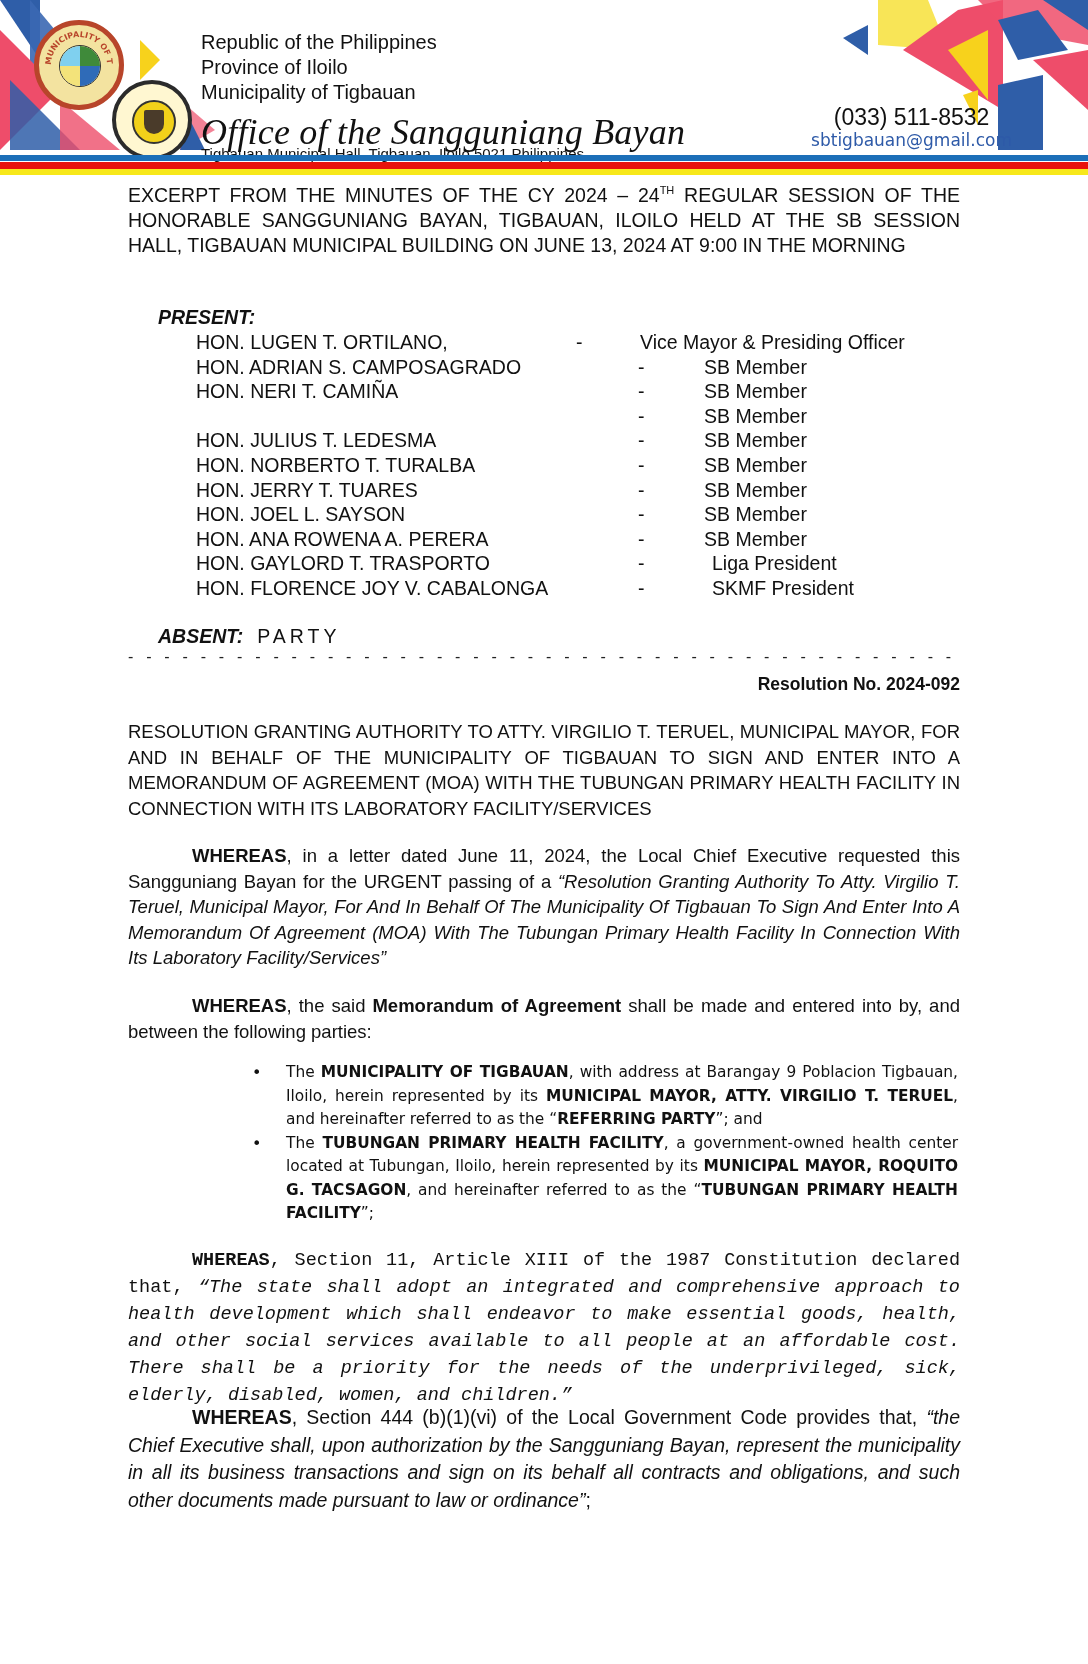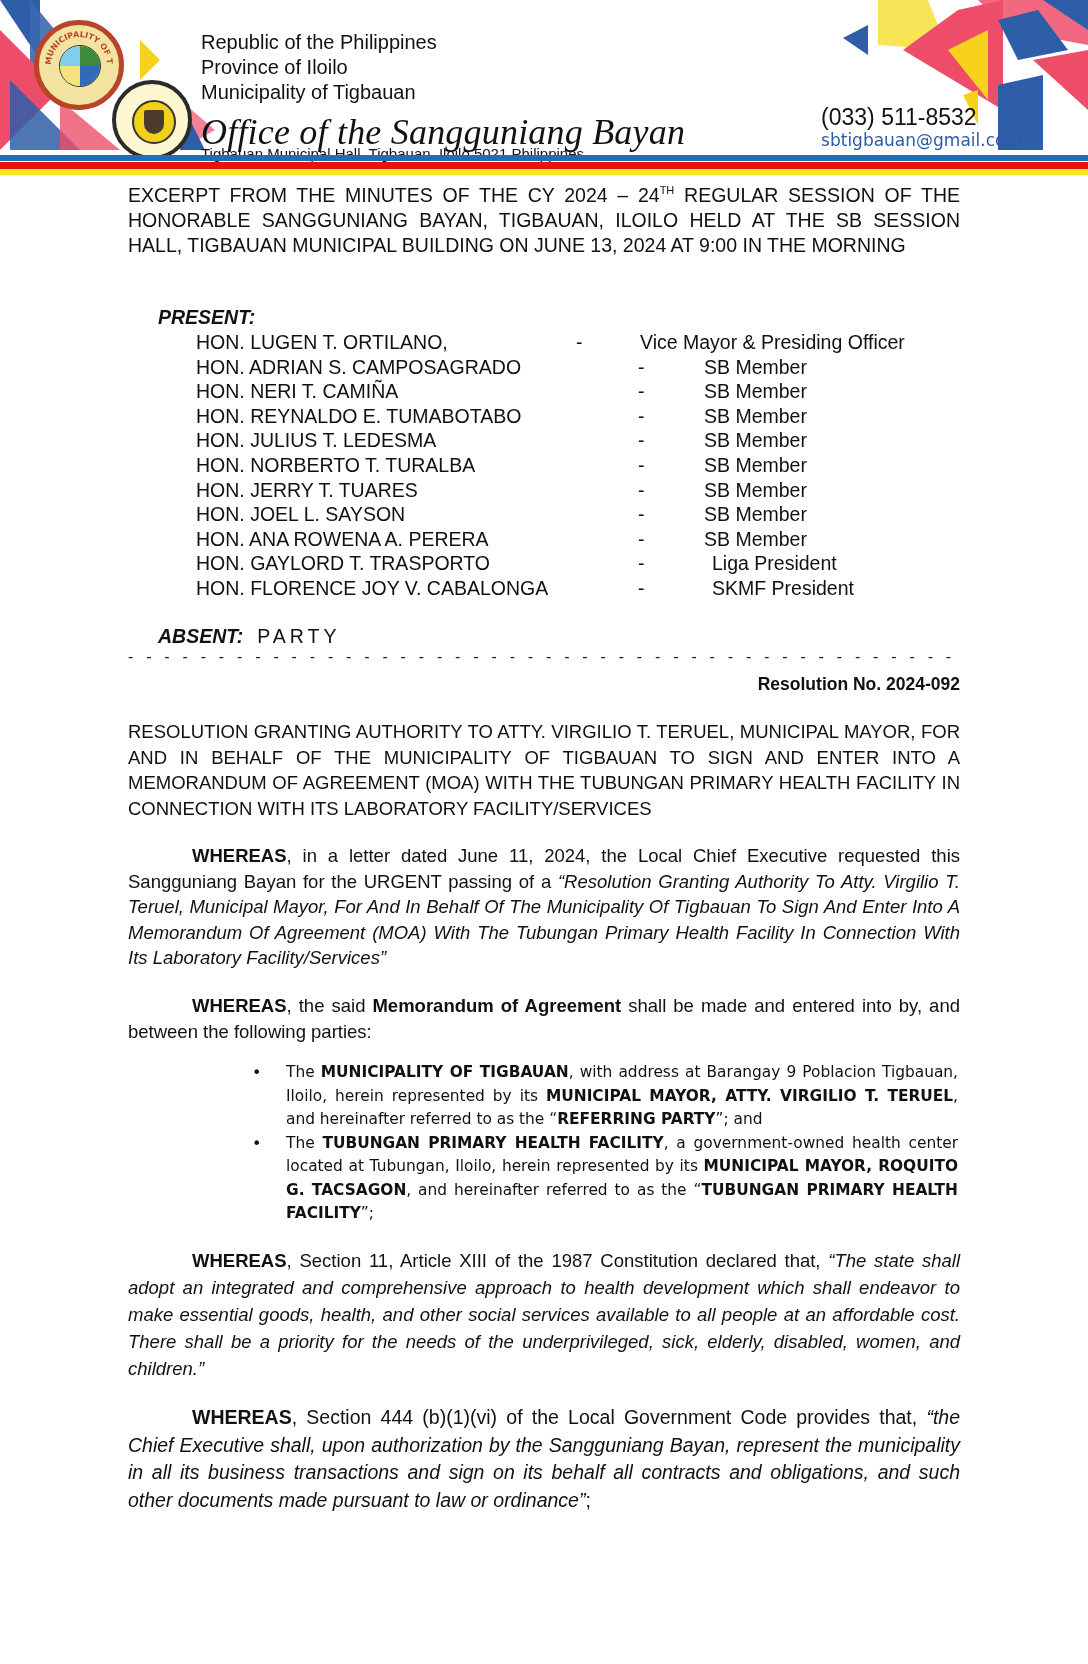--- a/index.html
+++ b/index.html
@@ -14,21 +14,21 @@
   .seal-muni .quad { position: absolute; left: 20px; top: 20px; width: 40px; height: 40px; border-radius: 50%; overflow: hidden; border: 1px solid #333; }
   .seal-muni .q { position: absolute; width: 50%; height: 50%; }
   .seal-sb { left: 112px; top: 80px; width: 80px; height: 80px; background: #fff7d1; border: 4px solid #2b2b2b; box-sizing: border-box; }
   .seal-sb .inner { position: absolute; left: 16px; top: 16px; width: 40px; height: 40px; border-radius: 50%; background: #f2d11a; border: 2px solid #333; }
   .seal-sb .shield { position: absolute; left: 10px; top: 8px; width: 20px; height: 24px; background: #4a3b2a; border-radius: 2px 2px 10px 10px; }
 
   .lh-text { position: absolute; left: 201px; top: 30px; color: #111; }
   .lh-line { font-size: 20px; line-height: 25px; white-space: nowrap; }
   .lh-office { font-family: Liberation Serif, serif; font-style: italic; font-size: 36px; line-height: 30px; margin-top: 12px; white-space: nowrap; letter-spacing: 0.2px; }
   .lh-address { font-size: 15px; line-height: 16px; white-space: nowrap; margin-top: -1px; }
-  .lh-contact { position: absolute; right: 66px; top: 104px; text-align: left; }
+  .lh-contact { position: absolute; right: 76px; top: 104px; text-align: center; }
   .lh-phone { font-size: 23px; line-height: 26px; color: #111; }
   .lh-email { font-family: "DejaVu Sans", sans-serif; font-size: 17px; line-height: 20px; color: #2e5aa8; }
 
   .stripe-blue { position: absolute; left: 0; top: 155px; width: 1088px; height: 6px; background: #1c6fb8; }
   .stripe-red { position: absolute; left: 0; top: 162px; width: 1088px; height: 7px; background: #e8120c; }
   .stripe-yellow { position: absolute; left: 0; top: 169px; width: 1088px; height: 6px; background: #f7e81b; }
 
   
   .content { position: absolute; left: 128px; top: 183px; width: 832px; }
   .excerpt { font-size: 19.5px; line-height: 25px; text-align: justify; text-transform: none; }
@@ -53,21 +53,21 @@
   .reso-no { position: absolute; left: 128px; top: 673px; width: 832px; text-align: right; font-weight: bold; font-size: 17.5px; line-height: 22px; }
 
   .reso-title { position: absolute; left: 128px; top: 719px; width: 832px; font-size: 18.5px; line-height: 25.5px; text-align: justify; }
 
   .para { position: absolute; left: 128px; width: 832px; font-size: 18.5px; line-height: 25.5px; text-align: justify; }
   .para .indent { display: inline-block; width: 64px; }
   .para b { font-weight: bold; }
   .para i { font-style: italic; }
   .p1 { top: 843px; }
   .p2 { top: 993px; }
-  .p4 { top: 1247px; line-height: 27px; }
+  .p4 { top: 1247px; line-height: 27px; font-family: Liberation Mono, monospace; }
   .p5 { top: 1404px; line-height: 27.5px; font-size: 19.5px; }
 
   .parties { position: absolute; left: 252px; top: 1061px; width: 706px; font-family: "DejaVu Sans", sans-serif; font-size: 15.4px; line-height: 23.5px; }
   .party { position: relative; padding-left: 34px; text-align: justify; }
   .bullet { position: absolute; left: 0; top: 0; font-size: 16px; }
 </style>
 </head>
 <body>
 
 <div class="letterhead">
@@ -149,21 +149,20 @@
       <span class="att-name">HON. ADRIAN S. CAMPOSAGRADO</span>
       <span class="att-dash">-</span>
       <span class="att-role">SB Member</span>
     </div>
   <div class="att-row">
       <span class="att-name">HON. NERI T. CAMIÑA</span>
       <span class="att-dash">-</span>
       <span class="att-role">SB Member</span>
     </div>
   <div class="att-row">
-      <span class="att-name">HON. REYNALDO E. TUMABOTABO</span>
       <span class="att-dash">-</span>
       <span class="att-role">SB Member</span>
     </div>
   <div class="att-row">
       <span class="att-name">HON. JULIUS T. LEDESMA</span>
       <span class="att-dash">-</span>
       <span class="att-role">SB Member</span>
     </div>
   <div class="att-row">
       <span class="att-name">HON. NORBERTO T. TURALBA</span>

